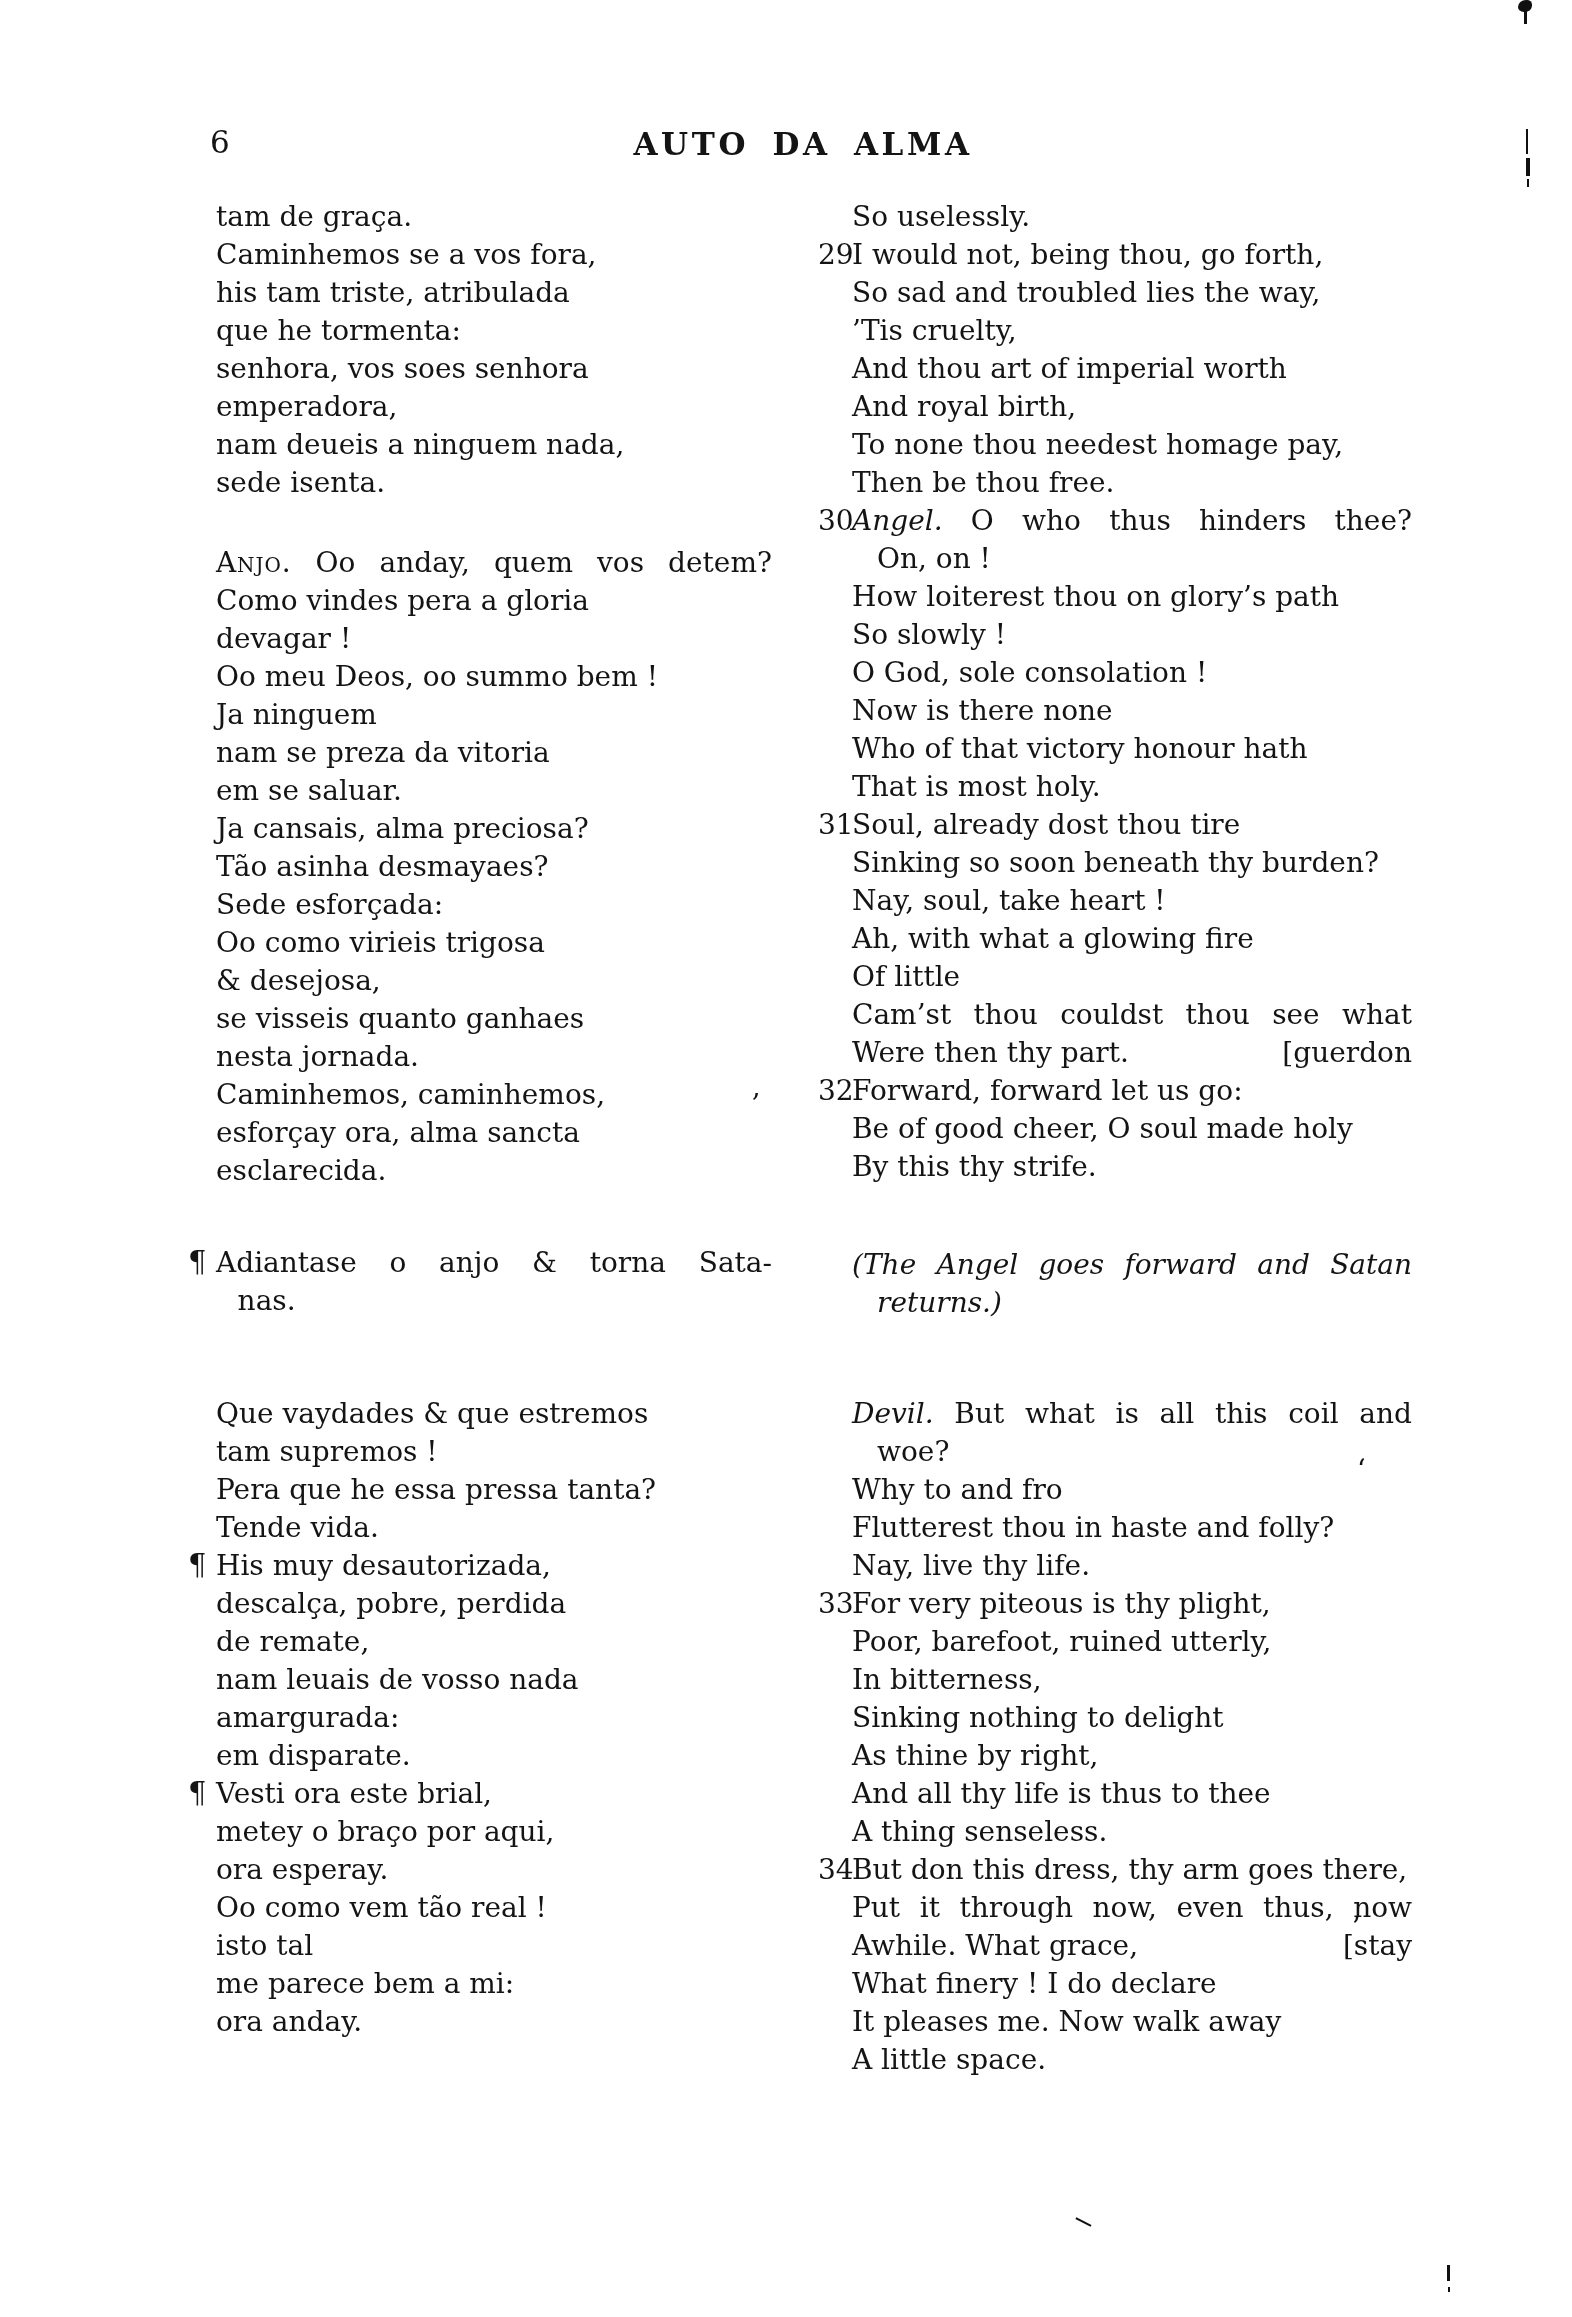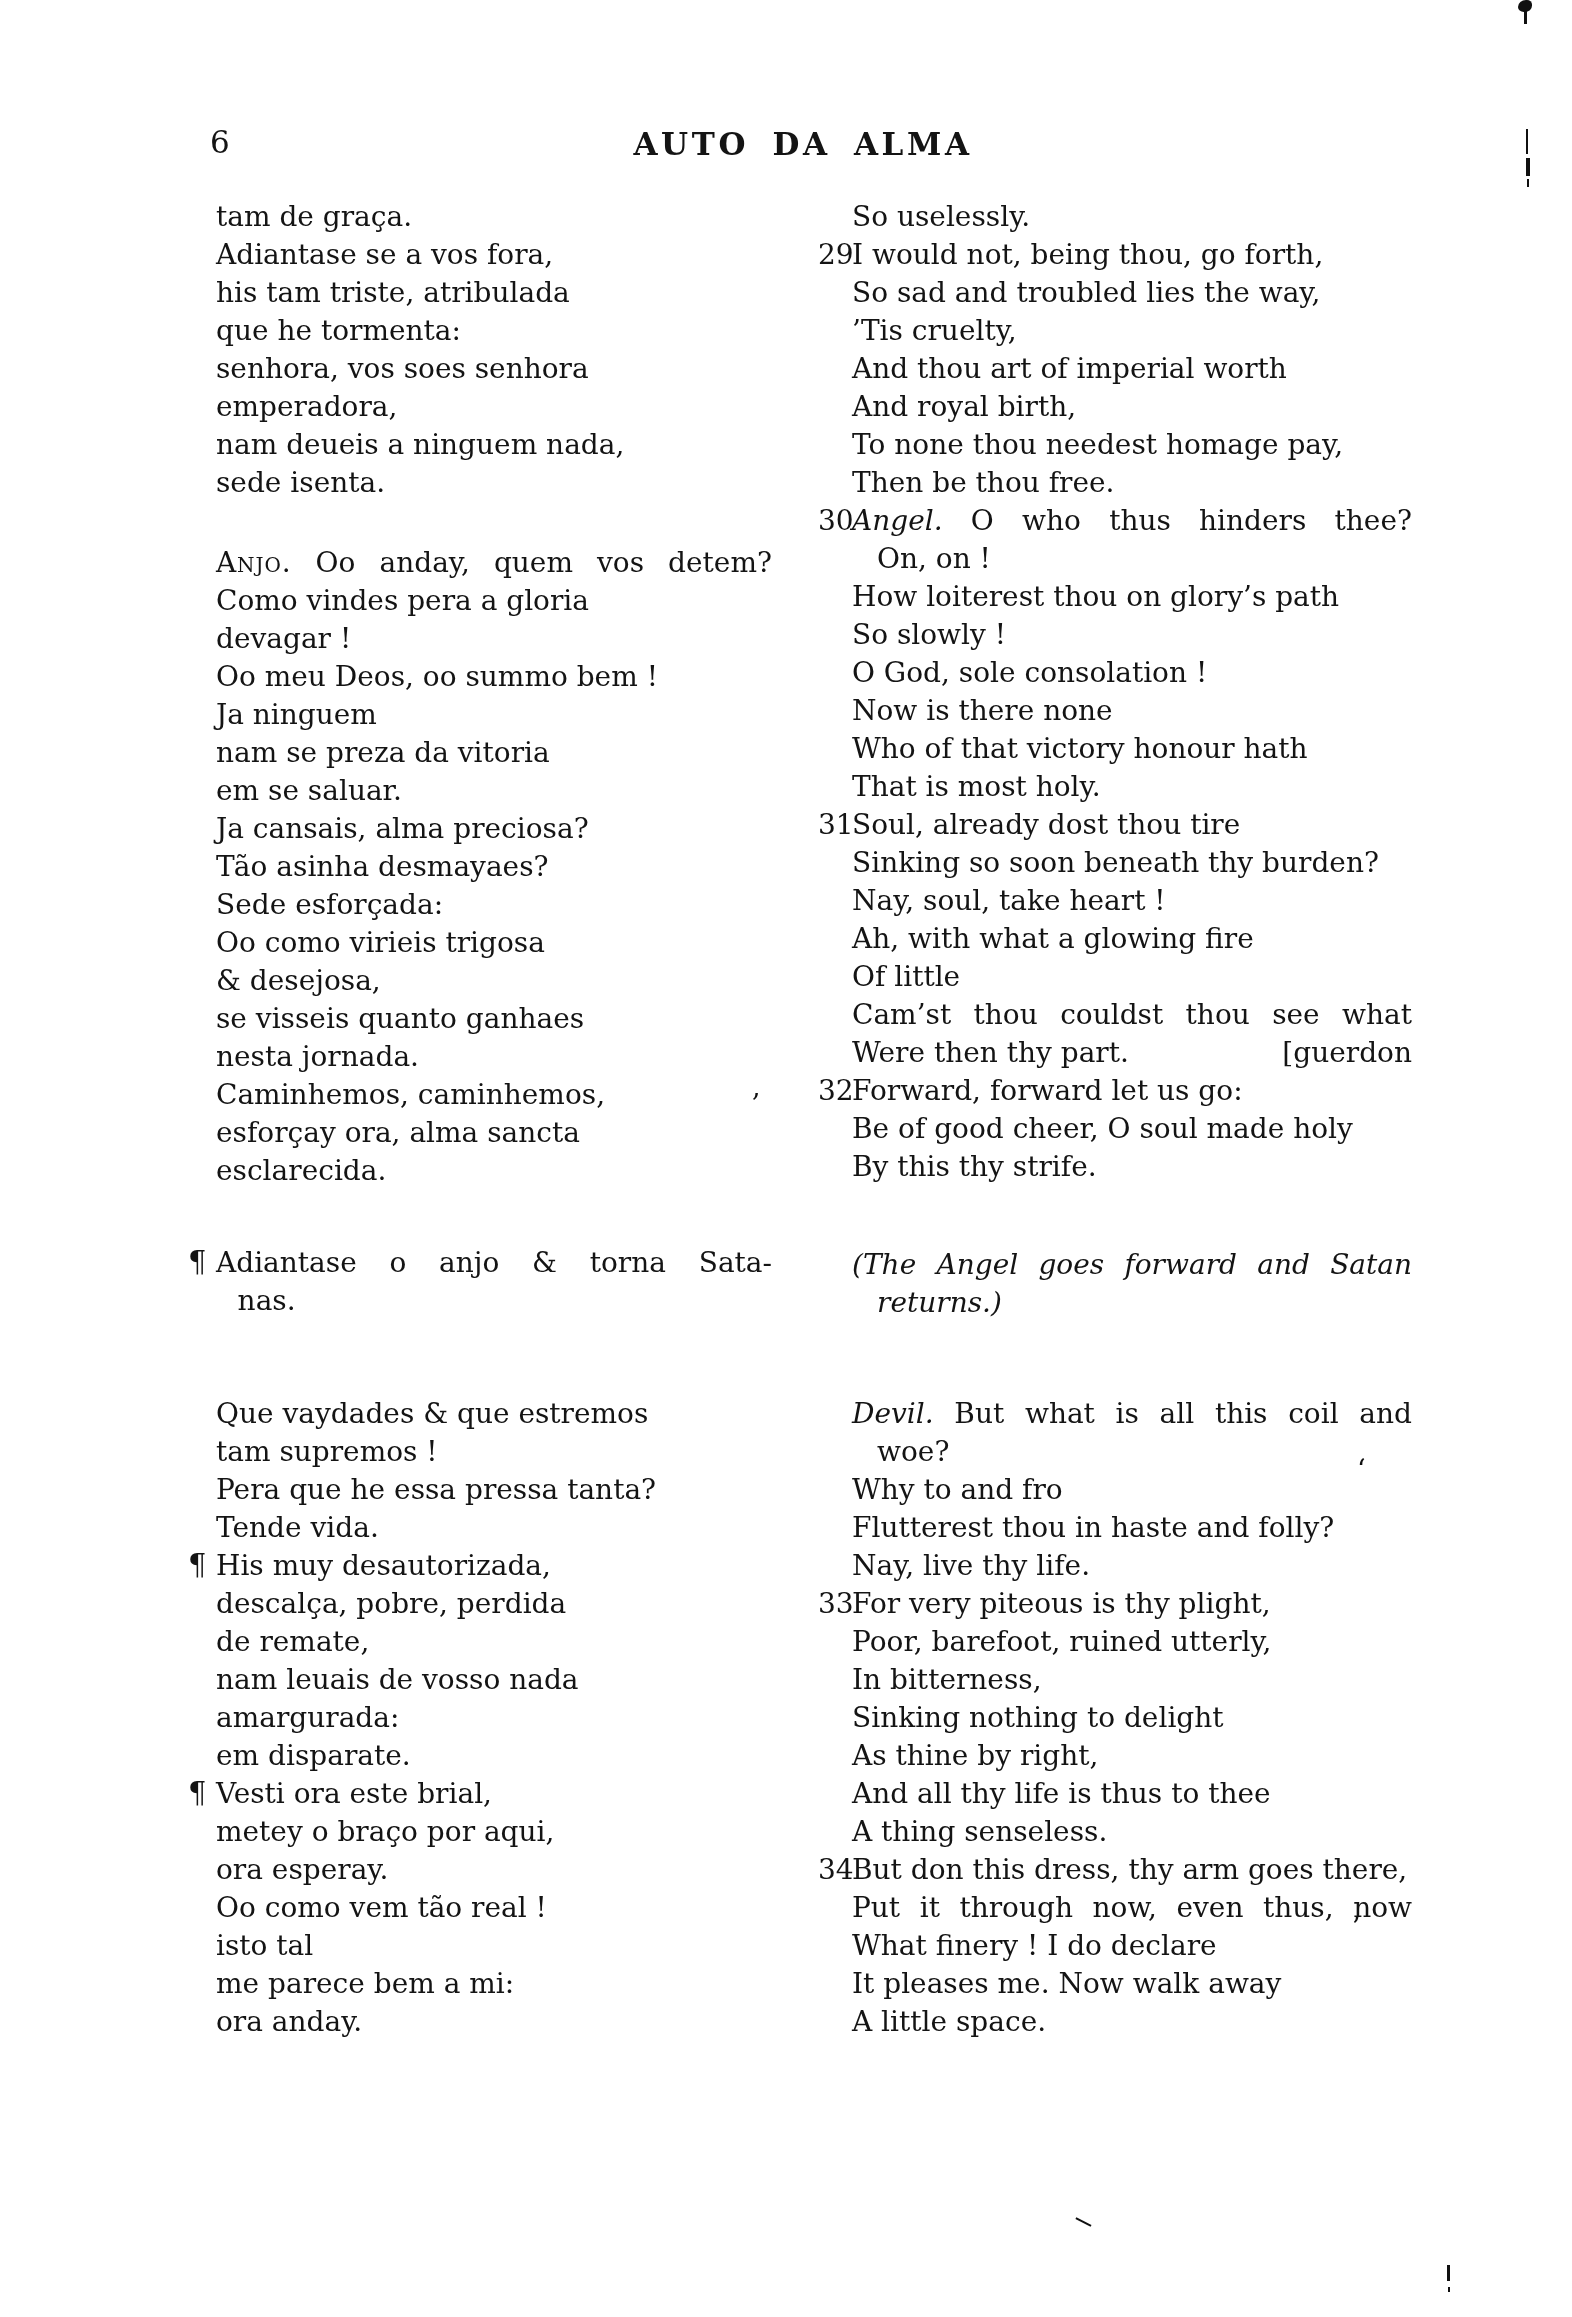--- a/index.html
+++ b/index.html
@@ -29,21 +29,21 @@
 </style>
 </head>
 <body>
 
 <div class="page">
   <span class="pagenum">6</span>
   <span class="title">AUTO DA ALMA</span>
   <div id="col-left" class="col">
       <div class="block" style="top: 198px;">
         <div class="line"><span class="txt">tam de graça.</span></div>
-        <div class="line"><span class="txt">Adiantase se a vos fora,</span></div>
+        <div class="line"><span class="txt">Caminhemos se a vos fora,</span></div>
         <div class="line"><span class="txt">his tam triste, atribulada</span></div>
         <div class="line"><span class="txt">que he tormenta:</span></div>
         <div class="line"><span class="txt">senhora, vos soes senhora</span></div>
         <div class="line"><span class="txt">emperadora,</span></div>
         <div class="line"><span class="txt">nam deueis a ninguem nada,</span></div>
         <div class="line"><span class="txt">sede isenta.</span></div>
       </div>
       <div class="block" style="top: 544px;">
         <div class="line stretch"><span class="sc">Anjo.</span> <span class="txt">Oo anday, quem vos detem?</span></div>
         <div class="line"><span class="txt">Como vindes pera a gloria</span></div>
@@ -128,20 +128,21 @@
         <div class="line"><span class="txt">Nay, live thy life.</span></div>
         <div class="line"><span class="num">33</span><span class="txt">For very piteous is thy plight,</span></div>
         <div class="line"><span class="txt">Poor, barefoot, ruined utterly,</span></div>
         <div class="line"><span class="txt">In bitterness,</span></div>
         <div class="line"><span class="txt">Sinking nothing to delight</span></div>
         <div class="line"><span class="txt">As thine by right,</span></div>
         <div class="line"><span class="txt">And all thy life is thus to thee</span></div>
         <div class="line"><span class="txt">A thing senseless.</span></div>
         <div class="line"><span class="num">34</span><span class="txt">But don this dress, thy arm goes there,</span></div>
         <div class="line stretch"><span class="txt">Put it through now, even thus, now</span></div>
+        <div class="line"><span class="txt">Awhile.  What grace,</span><span class="catch">[stay</span></div>
         <div class="line"><span class="txt">What finery !  I do declare</span></div>
         <div class="line"><span class="txt">It pleases me.  Now walk away</span></div>
         <div class="line"><span class="txt">A little space.</span></div>
       </div>
     </div>
   <div id="marks">
       <div class="mark-rect blot" style="left: 1518px; top: 0px; width: 13.5px; height: 11.7px;"></div>
       <div class="mark-rect" style="left: 1524px; top: 10px; width: 2.7px; height: 13.5px;"></div>
       <div class="mark-rect" style="left: 1526px; top: 129px; width: 1.8px; height: 25px;"></div>
       <div class="mark-rect" style="left: 1526px; top: 158px; width: 3.6px; height: 18px;"></div>

